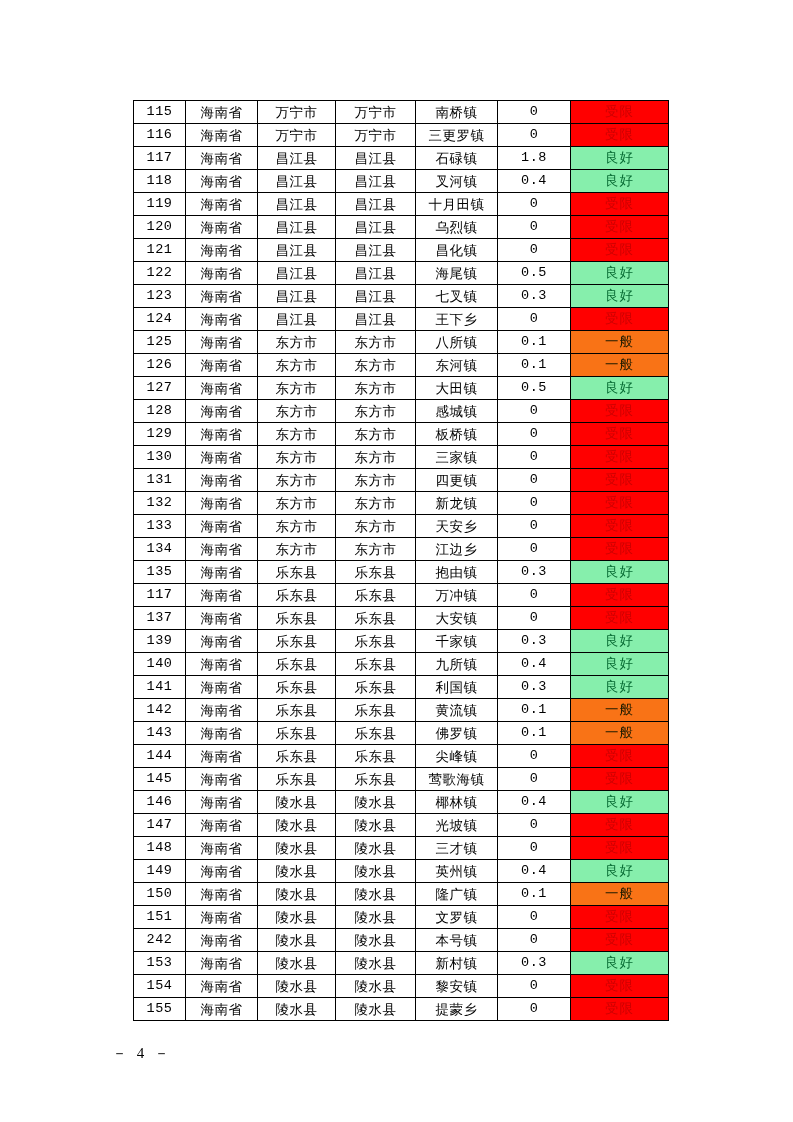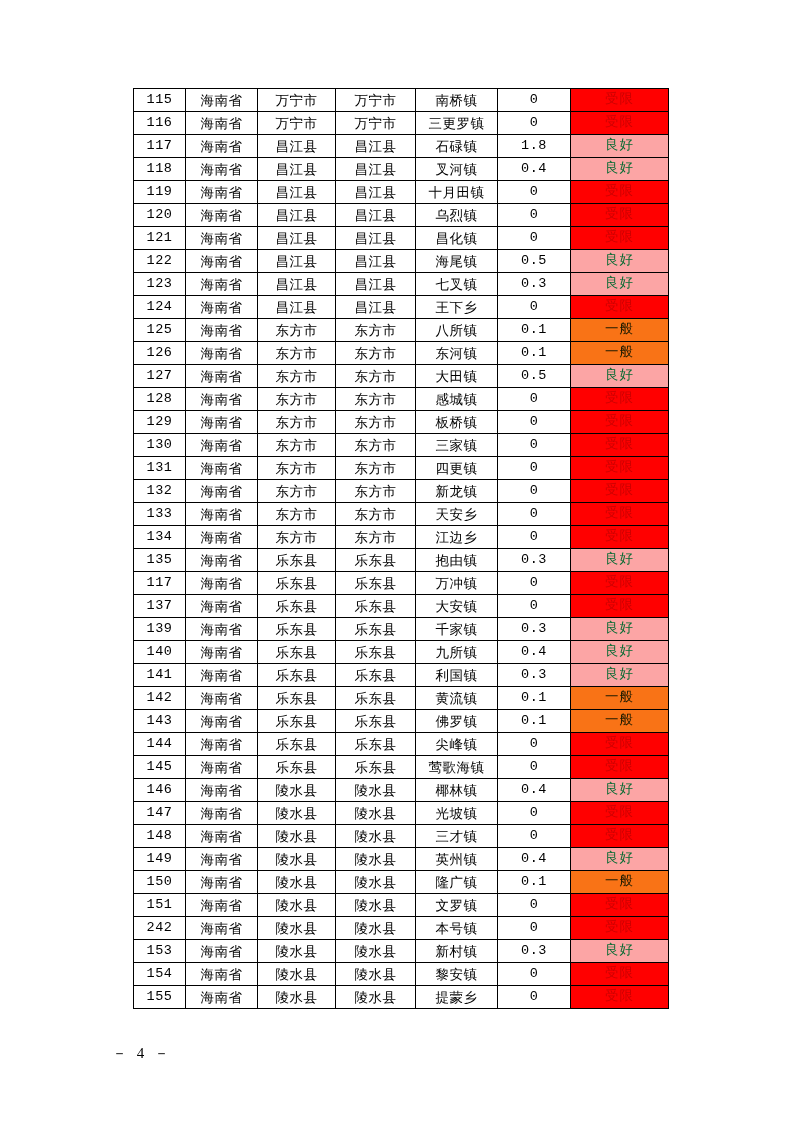--- a/index.html
+++ b/index.html
@@ -20,21 +20,21 @@
     left: 0;
     top: 0;
     width: 793px;
     height: 1122px;
     overflow: hidden;
   }
 
   .table-wrap {
     position: absolute;
     left: 133px;
-    top: 88px;
+    top: 100px;
     width: 535px;
   }
 
   table.data-table {
     border-collapse: collapse;
     table-layout: fixed;
     width: 535px;
   }
 
   table.data-table td {
@@ -66,28 +66,28 @@
     letter-spacing: 0.5px;
   }
 
   td.cn {
     font-family: "DejaVu Sans", "Liberation Sans", sans-serif;
     font-size: 13.5px;
     letter-spacing: 0.5px;
   }
 
   td.status {
-    font-family: Liberation Mono, monospace;
+    font-family: Liberation Sans, sans-serif;
     font-size: 13.5px;
     letter-spacing: 1px;
     border: 1px solid #000000;
   }
 
   td.status.s-good {
-    background: #fca5a5;
+    background: #86efac;
     color: #076b33;
   }
   td.status.s-fair {
     background: #f97316;
     color: #1a1a00;
   }
   td.status.s-limited {
     background: #ff0000;
     color: #cc0000;
   }

